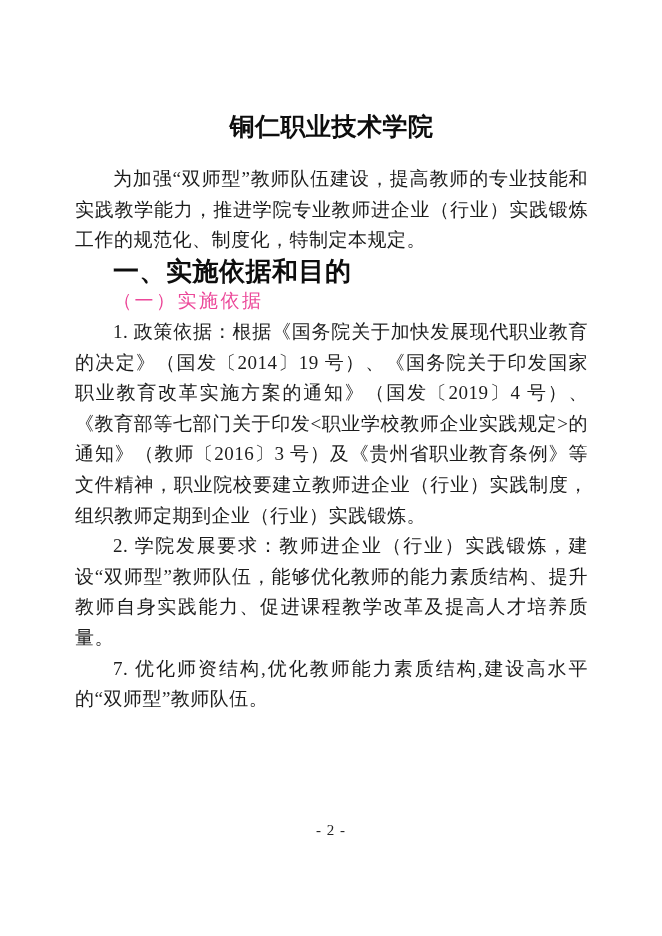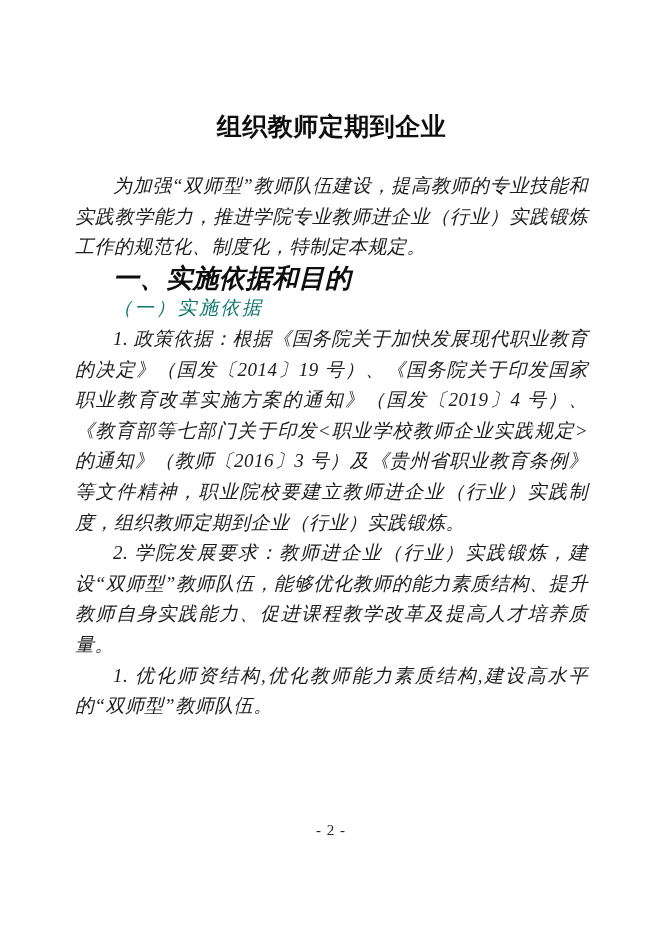--- a/index.html
+++ b/index.html
@@ -25,26 +25,25 @@
     font-family: "Liberation Serif", "DejaVu Serif", serif;
     font-weight: bold;
     font-size: 25px;
     line-height: 41px;
     text-align: center;
     letter-spacing: 0.5px;
     margin: 0;
     color: #0d0d0d;
   }
   .body-text {
-    margin-top: 24px;
+    margin-top: 17px;
     font-family: "Liberation Serif", "DejaVu Serif", serif;
     font-size: 19px;
     line-height: 30.6px;
     color: #1c1c1c;
-    font-style: italic;
   }
   .para {
     margin: 0;
     text-indent: 38px;
     text-align: justify;
     letter-spacing: 0.5px;
   }
   .heading-1 {
     margin: 0;
     text-indent: 38px;
@@ -56,55 +55,55 @@
     color: #0d0d0d;
   }
   .heading-2 {
     margin: 0;
     text-indent: 38px;
     font-family: "Liberation Serif", "DejaVu Serif", serif;
     font-weight: normal;
     font-size: 19px;
     line-height: 30.6px;
     letter-spacing: 2.5px;
-    color: #0f766e;
+    color: #ec4899;
   }
   .page-number {
     position: absolute;
     left: 0;
     right: 0;
     top: 822px;
     text-align: center;
     font-family: "Liberation Serif", "DejaVu Serif", serif;
     font-size: 15px;
     letter-spacing: 1px;
     color: #222222;
   }
 </style>
 </head>
 <body>
 
 <div class="page">
   <div class="content">
 
-    <div class="doc-title">组织教师定期到企业</div>
+    <div class="doc-title">铜仁职业技术学院</div>
 
 
     <div class="body-text">
 
       <p class="para">为加强“双师型”教师队伍建设，提高教师的专业技能和实践教学能力，推进学院专业教师进企业（行业）实践锻炼工作的规范化、制度化，特制定本规定。</p>
 
       <div class="heading-1">一、实施依据和目的</div>
 
       <div class="heading-2">（一）实施依据</div>
 
       <p class="para">1. 政策依据：根据《国务院关于加快发展现代职业教育的决定》（国发〔2014〕19 号）、《国务院关于印发国家职业教育改革实施方案的通知》（国发〔2019〕4 号）、《教育部等七部门关于印发&lt;职业学校教师企业实践规定&gt;的通知》（教师〔2016〕3 号）及《贵州省职业教育条例》等文件精神，职业院校要建立教师进企业（行业）实践制度，组织教师定期到企业（行业）实践锻炼。</p>
 
       <p class="para">2. 学院发展要求：教师进企业（行业）实践锻炼，建设“双师型”教师队伍，能够优化教师的能力素质结构、提升教师自身实践能力、促进课程教学改革及提高人才培养质量。</p>
 
 
-      <p class="para">1. 优化师资结构,优化教师能力素质结构,建设高水平的“双师型”教师队伍。</p>
+      <p class="para">7. 优化师资结构,优化教师能力素质结构,建设高水平的“双师型”教师队伍。</p>
 
     </div>
   </div>
 
   <div class="page-number">- 2 -</div>
 </div>
 
 </body></html>

